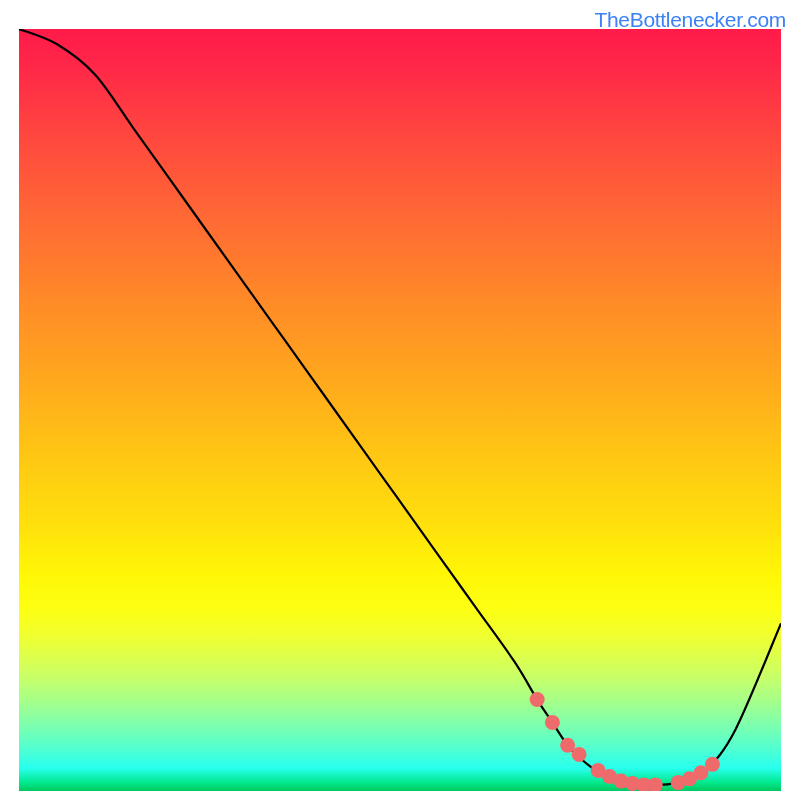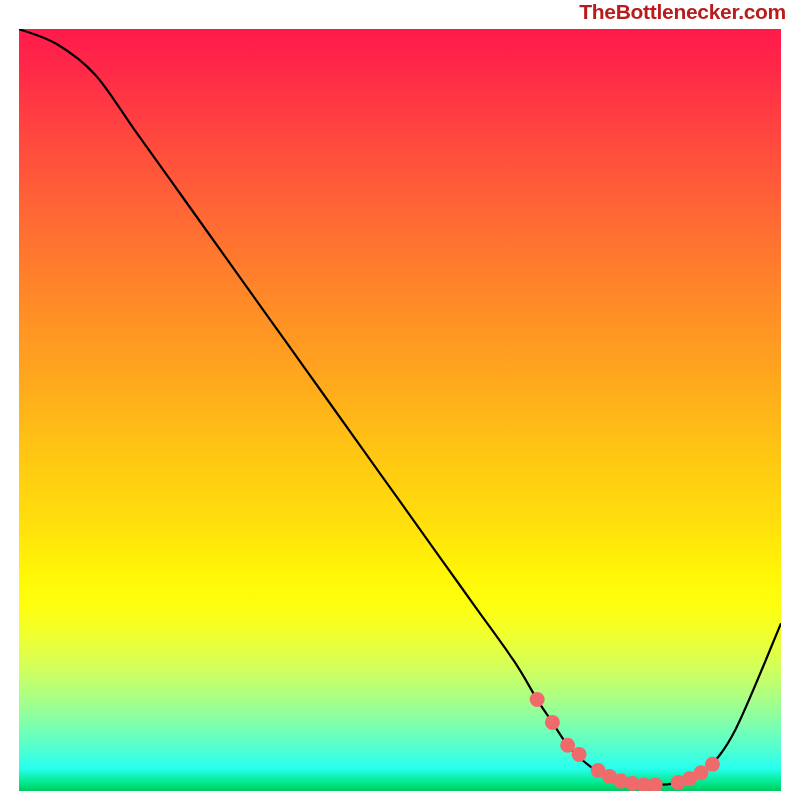--- a/index.html
+++ b/index.html
@@ -6,25 +6,25 @@
   body {
     width: 800px;
     height: 800px;
     background: #ffffff;
     font-family: Arial, sans-serif;
     position: relative;
     overflow: hidden;
   }
   .watermark {
     position: absolute;
-    top: 0;
+    top: 8px;
     right: 14px;
     font-size: 21px;
-    font-weight: 700;
-    color: #b91c1c;
+    font-weight: 400;
+    color: #3b82f6;
     z-index: 10;
     letter-spacing: -0.3px;
   }
   .chart-container {
     position: absolute;
     top: 29px;
     left: 19px;
     width: 762px;
     height: 762px;
   }

